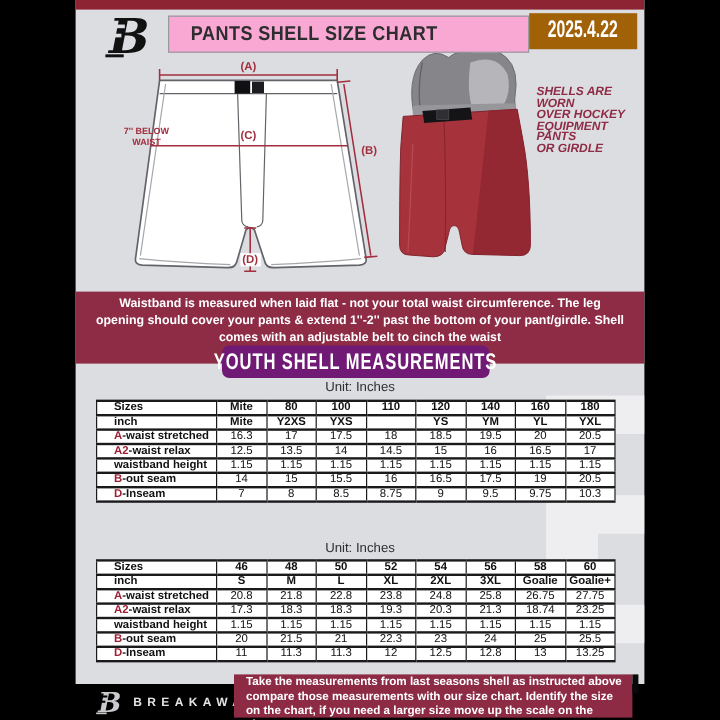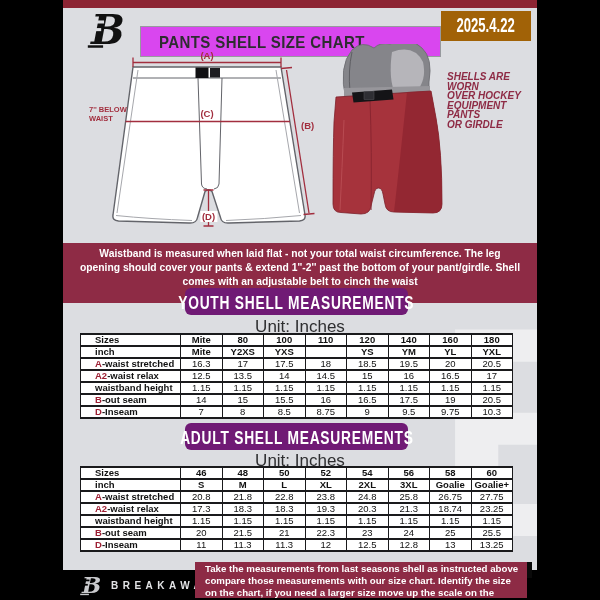--- a/index.html
+++ b/index.html
@@ -6,54 +6,54 @@
   html,body { width:600px; height:600px; }
   body { font-family:"Liberation Sans", sans-serif; background:#000; position:relative; overflow:hidden; }
 
   .page { position:absolute; left:0; top:0; width:600px; height:600px; background:#000; }
   .content { position:absolute; left:63px; top:0; width:474px; height:600px; background:#dcdde1; overflow:hidden; }
 
   .topstrip { position:absolute; left:0; top:0; width:474px; height:8px; background:#8c2433; }
 
   
   .logo-header { position:absolute; left:21px; top:9px; width:42px; height:42px; }
-  .title-box { position:absolute; left:77px; top:26px; width:301px; height:31px; background:#d946ef;
+  .title-box { position:absolute; left:77px; top:13px; width:301px; height:31px; background:#f9a8d4;
                border:1.5px solid #97999e; display:flex; align-items:center; padding-left:18px; }
   .title-box span { font-size:15px; font-weight:bold; color:#2d2d30; letter-spacing:0.4px;
                display:inline-block; transform:scaleY(1.12); transform-origin:left center; }
   .date-box { position:absolute; left:378px; top:11px; width:90px; height:30px; background:#a16207;
                display:flex; align-items:center; justify-content:center; }
   .date-box span { color:#fff; font-weight:bold; font-size:16px; letter-spacing:0px;
                display:inline-block; transform:scale(0.82,1.25); }
 
   
   .diagram-wrap { position:absolute; left:0; top:44px; width:474px; height:200px; }
   .diagram-wrap svg { position:absolute; left:0; top:0; }
   .meas-label { position:absolute; font-size:9.5px; font-weight:bold; color:#a22e3e; }
   .center-x { transform:translateX(-50%); }
   .d-label { background:#ffffff; padding:0 2px; }
-  .waist-note { position:absolute; left:26px; top:61px; width:66px; text-align:left;
+  .waist-note { position:absolute; left:26px; top:61px; width:66px; text-align:center;
                font-size:7.5px; font-weight:bold; color:#a22e3e; line-height:9px; white-space:pre-line; }
   .shell-note { position:absolute; left:384px; top:28px; width:80px;
                font-size:10px; font-weight:bold; color:#8e2b45; line-height:9.5px; white-space:pre-line;font-style:italic; }
 
   
   .notice-band { position:absolute; left:0; top:243px; width:474px; height:60px; background:#8e2b45;
                color:#fff; font-size:10.3px; font-weight:bold; line-height:14px; text-align:center;
                padding:4px 16px; }
 
   
   .section-box { position:absolute; left:122px; width:223px; height:27px; background:#701a75;
                border-radius:6px; display:flex; align-items:center; justify-content:center; }
   .section-box.youth { top:288px; }
   .section-box.adult { top:423px; }
   .section-box span { color:#fff; font-weight:bold; font-size:14.5px; letter-spacing:0.8px;
                display:inline-block; transform:scale(0.95,1.3); white-space:nowrap; }
 
-  .unit-label { position:absolute; left:0; width:474px; text-align:center; font-size:17px; color:#2e2e30; }
+  .unit-label { position:absolute; left:0; width:474px; text-align:center; font-size:11px; color:#2e2e30; }
   .unit-label.youth { top:317px; }
   .unit-label.adult { top:451px; }
 
   
   table.size-table { position:absolute; left:17px; width:433px; border-collapse:collapse;
                table-layout:fixed; background:#fff; z-index:2; }
   table.size-table.youth { top:333px; }
   table.size-table.adult { top:466px; }
   table.size-table td { border:1px solid #1a1a1c; border-top-width:2px; border-bottom-width:2px;
                font-size:9.5px; color:#111; text-align:center; height:10.4px; padding:0;
@@ -245,23 +245,20 @@
             <td>8.5</td>
             <td>8.75</td>
             <td>9</td>
             <td>9.5</td>
             <td>9.75</td>
             <td>10.3</td>
           </tr>
         </tbody>
     </table>
 
-    <div class="section-box adult">
-      <span>ADULT SHELL MEASUREMENTS</span>
-    </div>
     <div class="unit-label adult">Unit: Inches</div>
     <table class="size-table adult">
       <colgroup>
           <col class="lbl">
           <col>
           <col>
           <col>
           <col>
           <col>
           <col>

